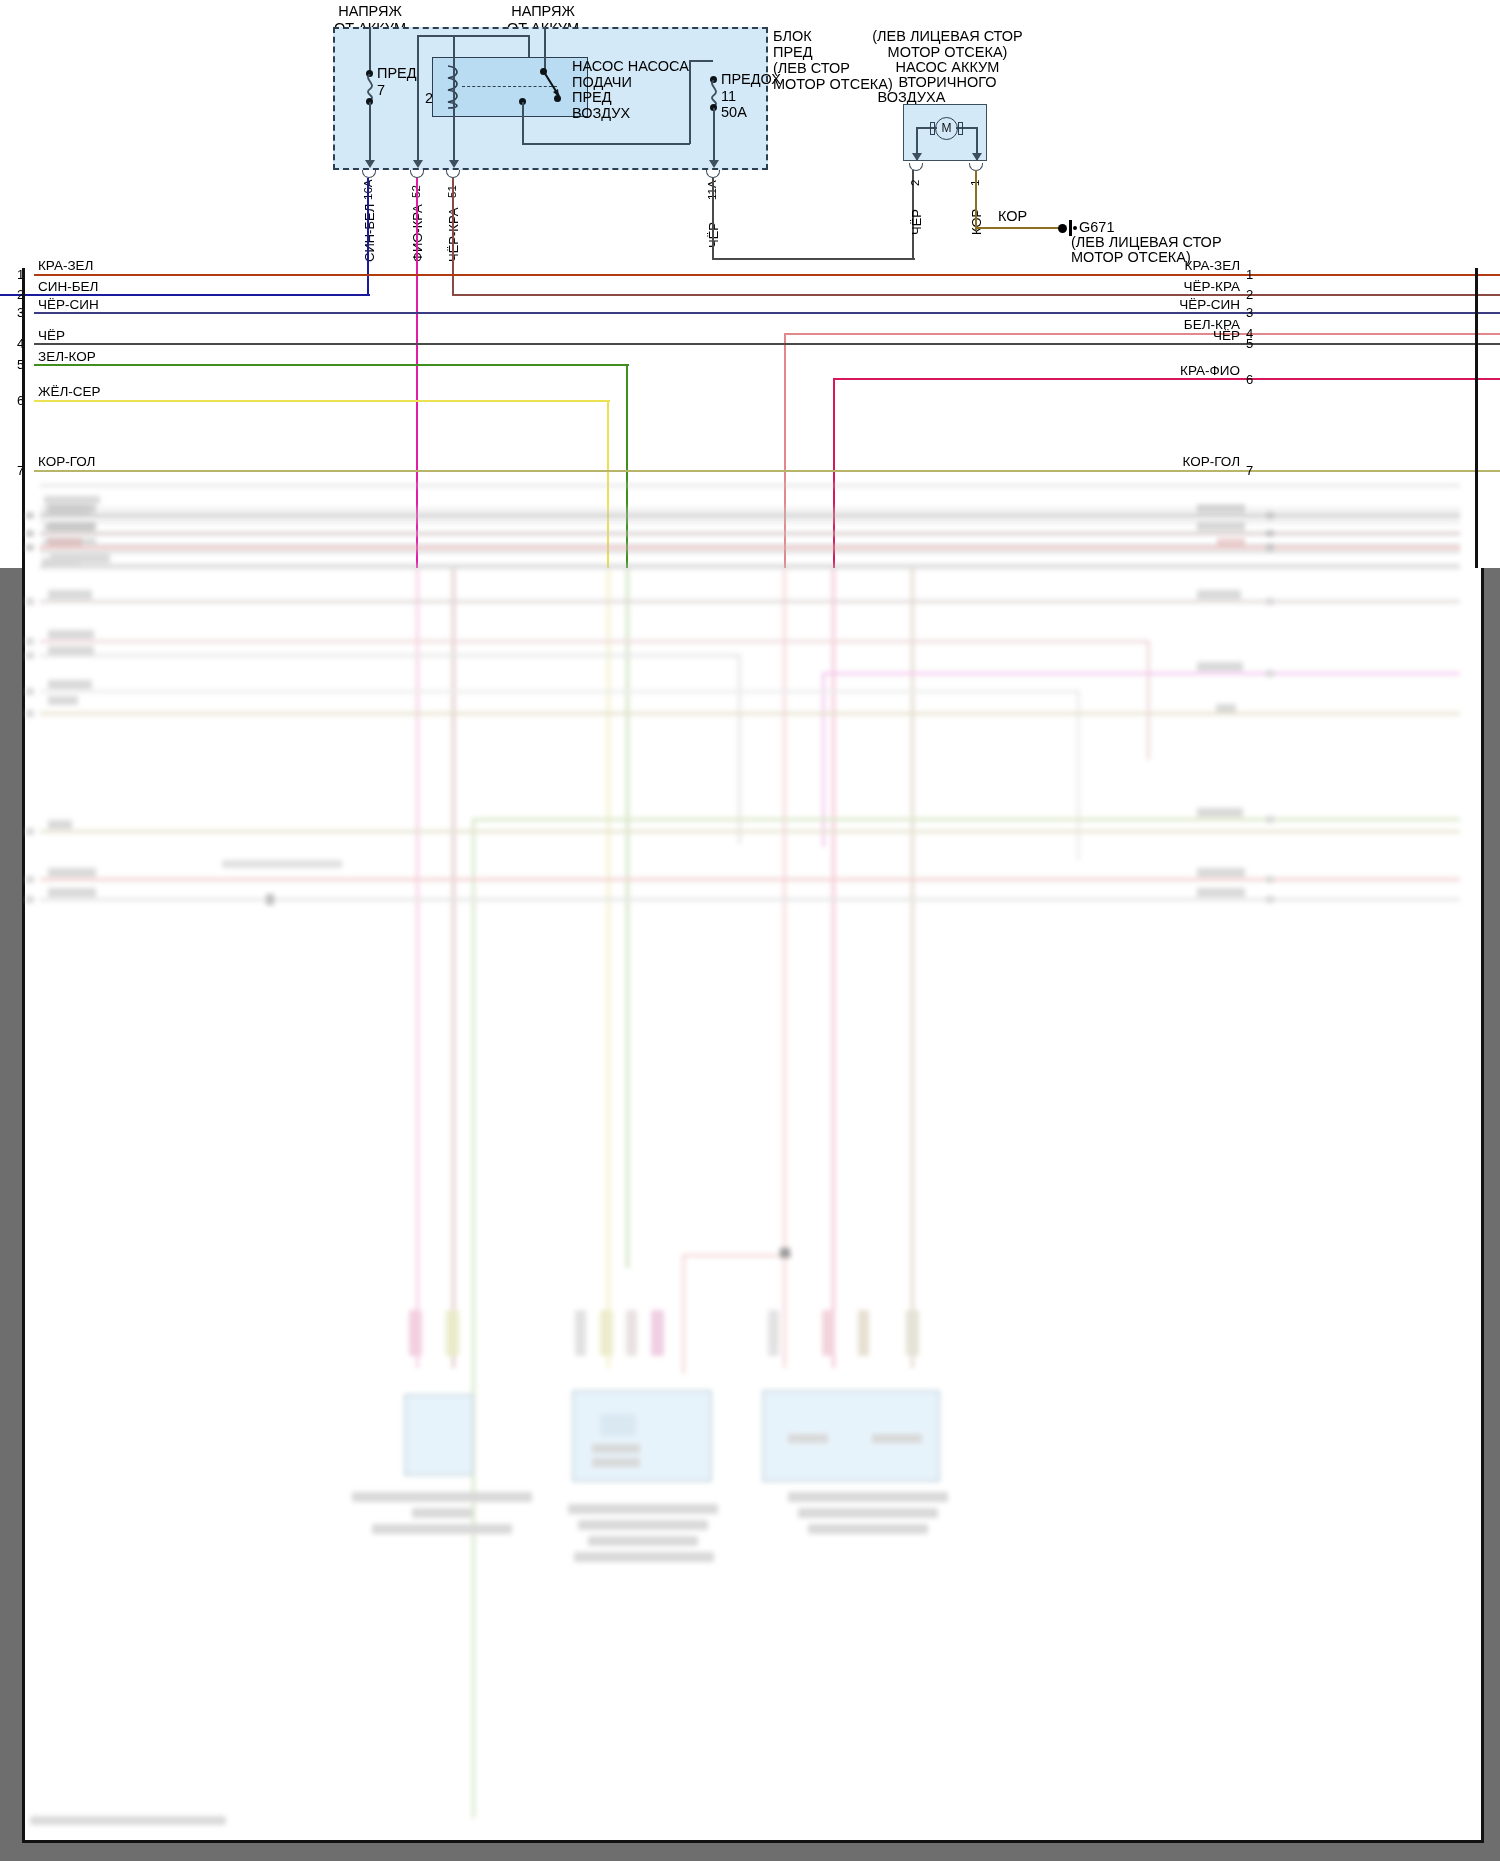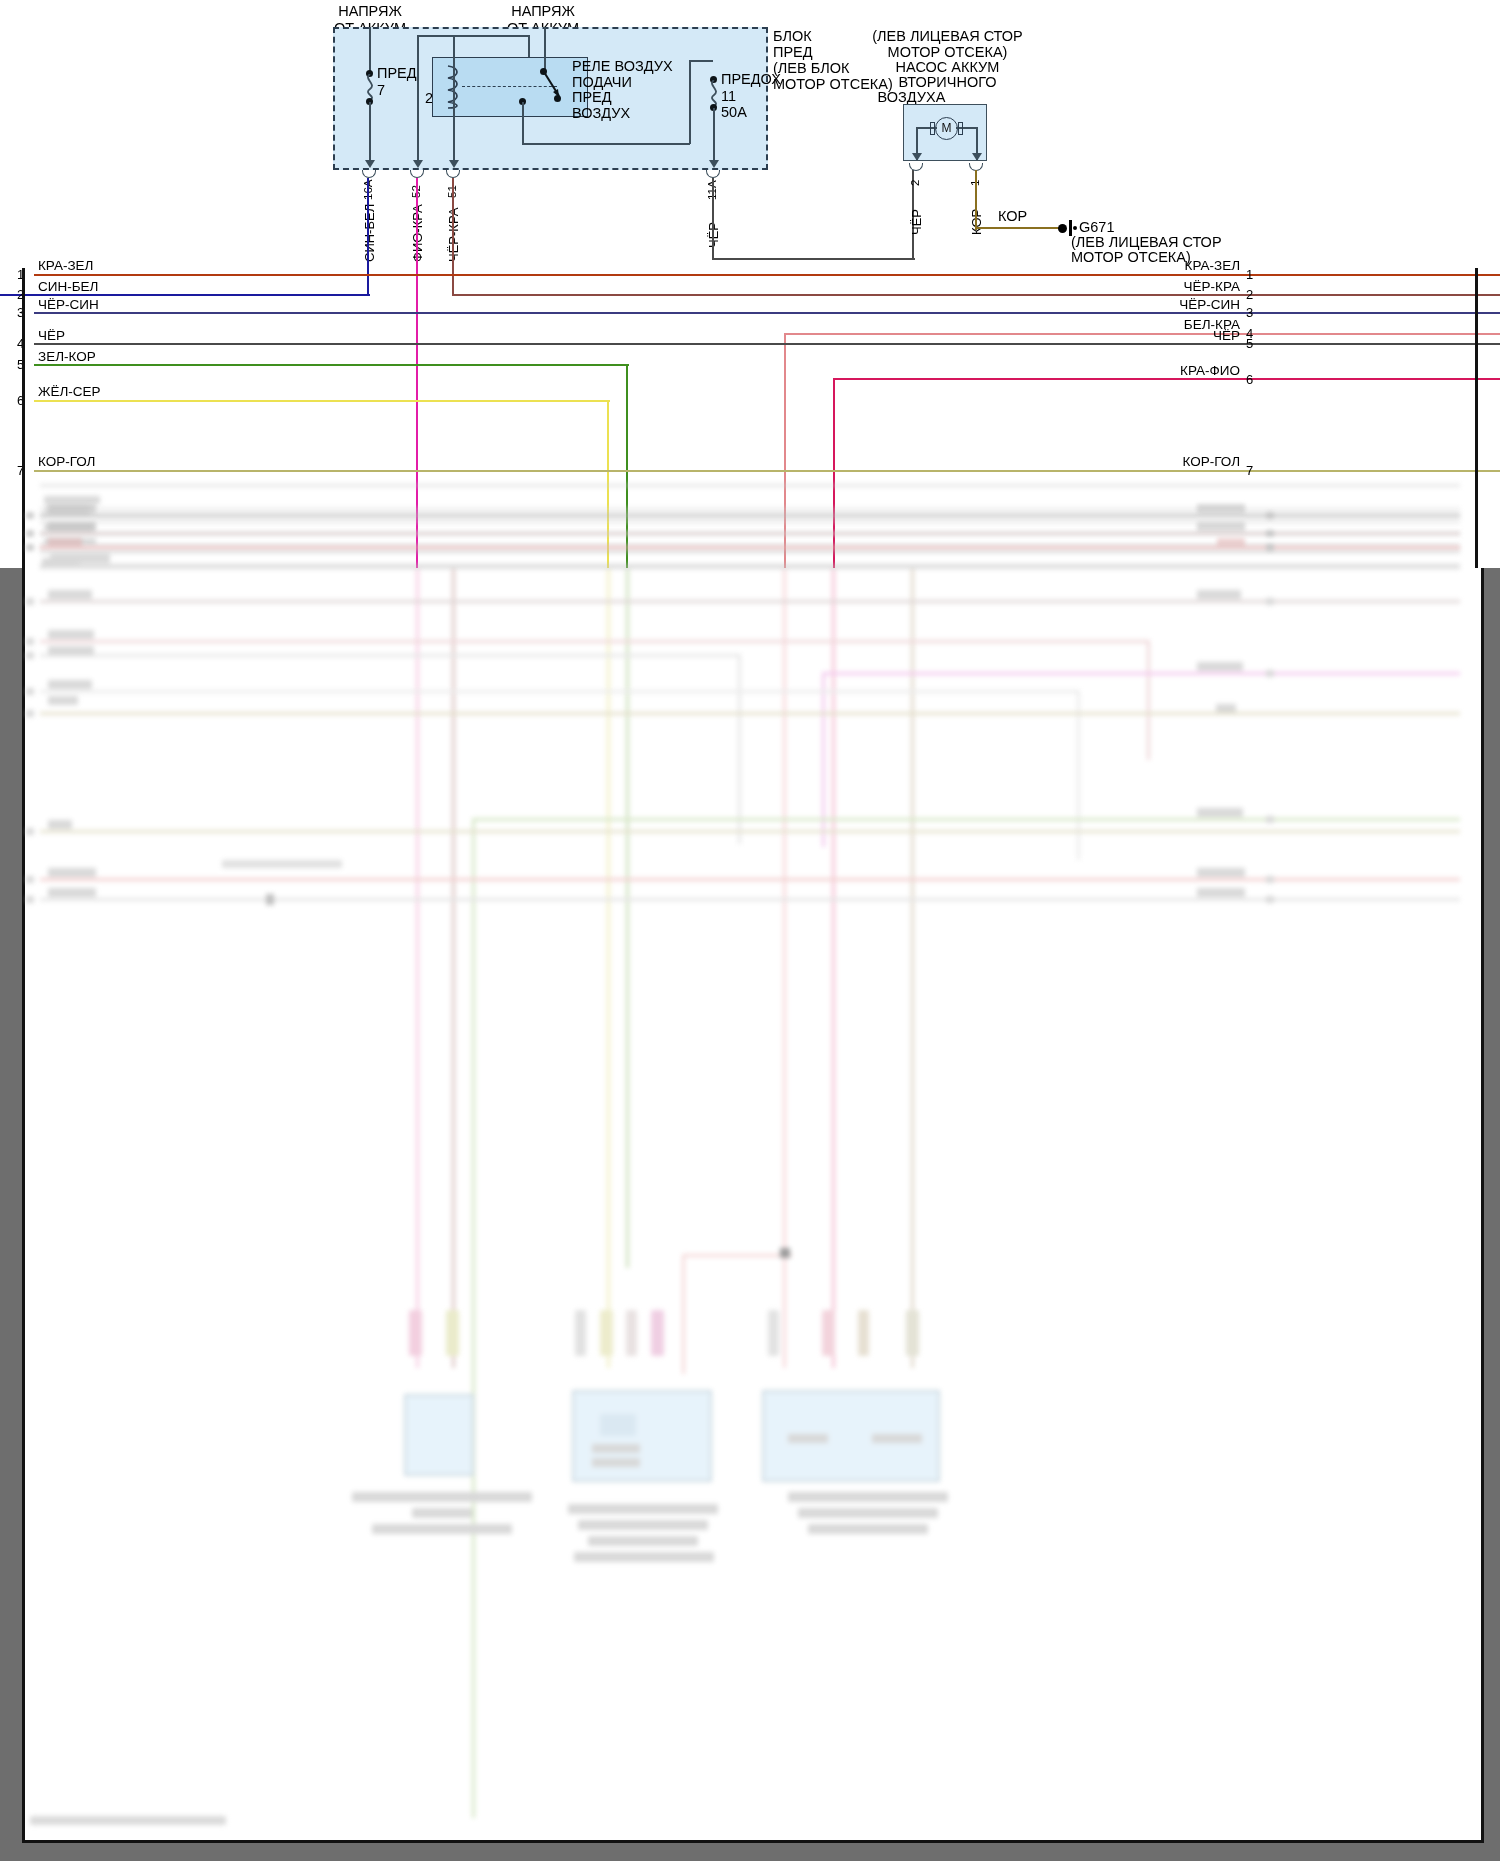--- a/index.html
+++ b/index.html
@@ -74,21 +74,21 @@
 
     <div class="lbl s13 ctr" style="left:300px;top:3px;width:140px;">НАПРЯЖ</div>
     <div class="lbl s13 ctr" style="left:300px;top:20px;width:140px;">ОТ АККУМ</div>
     <div class="lbl s13 ctr" style="left:473px;top:3px;width:140px;">НАПРЯЖ</div>
     <div class="lbl s13 ctr" style="left:473px;top:20px;width:140px;">ОТ АККУМ</div>
 
     <div id="fuseblock"></div>
 
     <div class="lbl s13" style="left:773px;top:28px;">БЛОК</div>
     <div class="lbl s13" style="left:773px;top:44px;">ПРЕД</div>
-    <div class="lbl s13" style="left:773px;top:60px;">(ЛЕВ БЛОК</div>
+    <div class="lbl s13" style="left:773px;top:60px;">(ЛЕВ СТОР</div>
     <div class="lbl s13" style="left:773px;top:76px;">МОТОР ОТСЕКА)</div>
 
     <div class="wireseg vseg" style="left:369px;top:27px;height:47px;"></div>
     <div class="dot" style="left:366px;top:70px;"></div>
     <svg style="position:absolute;left:362px;top:74px;" width="16" height="26">
       <path d="M8 0 C 1 5, 15 10, 8 15 C 1 20, 15 22, 8 26" stroke="#3d4f5c" stroke-width="1.8" fill="none"></path>
     </svg>
     <div class="dot" style="left:366px;top:98px;"></div>
     <div class="wireseg vseg" style="left:369px;top:102px;height:60px;"></div>
     <div class="arw" style="left:365px;top:160px;"></div>
@@ -116,21 +116,21 @@
       <polygon points="21,29 15,24 20,21" fill="#0d1418"></polygon>
     </svg>
     <div class="dot" style="left:554px;top:95px;"></div>
     <div class="dot" style="left:519px;top:98px;"></div>
 
     <div class="wireseg vseg" style="left:522px;top:102px;height:42px;"></div>
     <div class="wireseg hseg" style="left:522px;top:143px;width:168px;"></div>
     <div class="wireseg vseg" style="left:689px;top:60px;height:84px;"></div>
     <div class="wireseg hseg" style="left:689px;top:60px;width:24px;"></div>
 
-    <div class="lbl s13" style="left:572px;top:58px;">РЕЛЕ ВОЗДУХ</div>
+    <div class="lbl s13" style="left:572px;top:58px;">НАСОС НАСОСА</div>
     <div class="lbl s13" style="left:572px;top:74px;">ПОДАЧИ</div>
     <div class="lbl s13" style="left:572px;top:89px;">ПРЕД</div>
     <div class="lbl s13" style="left:572px;top:105px;">ВОЗДУХ</div>
 
     <div class="wireseg vseg" style="left:453px;top:35px;height:127px;"></div>
     <div class="wireseg hseg" style="left:453px;top:35px;width:77px;"></div>
     <div class="arw" style="left:449px;top:160px;"></div>
 
     <div class="dot" style="left:710px;top:76px;"></div>
     <svg style="position:absolute;left:706px;top:80px;" width="16" height="26">

